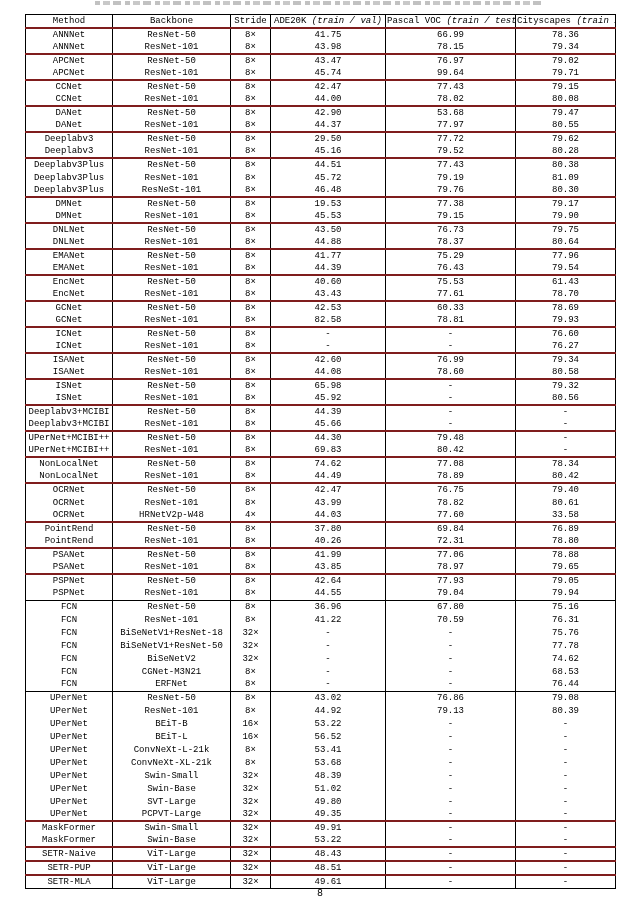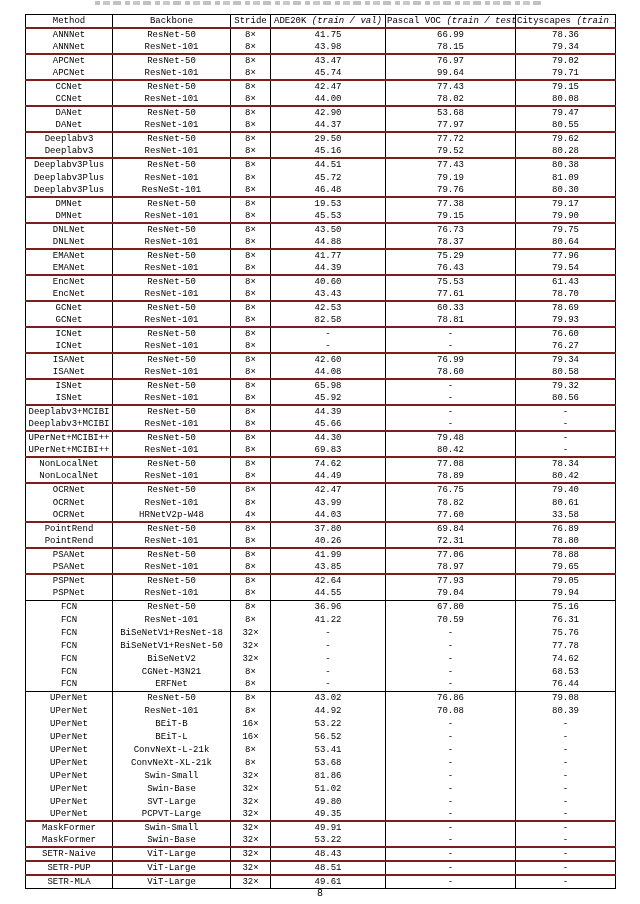--- a/index.html
+++ b/index.html
@@ -544,21 +544,21 @@
           <td>8×</td>
           <td>43.02</td>
           <td>76.86</td>
           <td>79.08</td>
         </tr>
         <tr>
           <td>UPerNet</td>
           <td>ResNet-101</td>
           <td>8×</td>
           <td>44.92</td>
-          <td>70.08</td>
+          <td>79.13</td>
           <td>80.39</td>
         </tr>
         <tr>
           <td>UPerNet</td>
           <td>BEiT-B</td>
           <td>16×</td>
           <td>53.22</td>
           <td>-</td>
           <td>-</td>
         </tr>
@@ -583,21 +583,21 @@
           <td>ConvNeXt-XL-21k</td>
           <td>8×</td>
           <td>53.68</td>
           <td>-</td>
           <td>-</td>
         </tr>
         <tr>
           <td>UPerNet</td>
           <td>Swin-Small</td>
           <td>32×</td>
-          <td>81.86</td>
+          <td>48.39</td>
           <td>-</td>
           <td>-</td>
         </tr>
         <tr>
           <td>UPerNet</td>
           <td>Swin-Base</td>
           <td>32×</td>
           <td>51.02</td>
           <td>-</td>
           <td>-</td>

